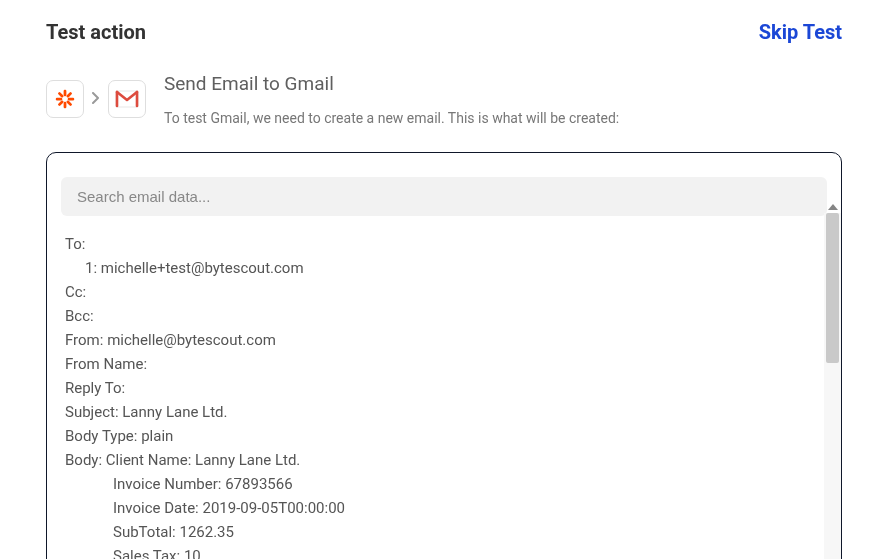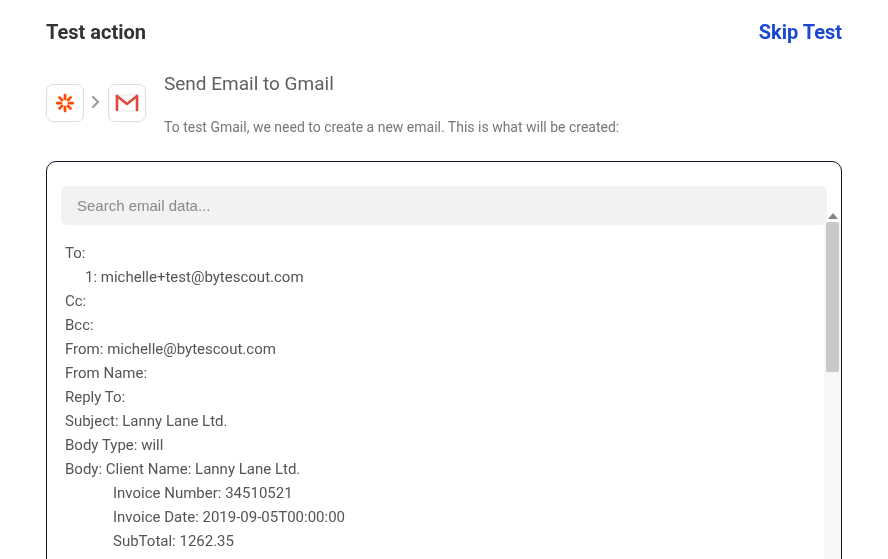--- a/index.html
+++ b/index.html
@@ -50,32 +50,31 @@
   }
   .chevron {
     color: #9a9a9a;
     font-size: 14px;
     margin: 0 -2px;
   }
   .action-text {
     display: flex;
     flex-direction: column;
     margin-left: 8px;
-    gap: 21px;
   }
   .action-title {
     font-size: 19px;
     font-weight: 400;
     color: #5f5f5f;
     line-height: 1.25;
   }
   .action-sub {
     font-size: 14px;
     color: #777;
-    margin-top: 2px;
+    margin-top: 14px;
   }
   .panel {
     border: 1px solid #0f172a;
     border-radius: 10px;
     padding: 24px 14px 0 14px;
     position: relative;
   }
   .search-box {
     background: #f2f2f2;
     border-radius: 6px;
@@ -188,25 +187,25 @@
       <div class="field-line"><span class="label">Bcc:</span> <span class="value"></span></div>
 
       <div class="field-line"><span class="label">From:</span> <span class="value">michelle@bytescout.com</span></div>
 
       <div class="field-line"><span class="label">From Name:</span> <span class="value"></span></div>
 
       <div class="field-line"><span class="label">Reply To:</span> <span class="value"></span></div>
 
       <div class="field-line"><span class="label">Subject:</span> <span class="value">Lanny Lane Ltd.</span></div>
 
-      <div class="field-line"><span class="label">Body Type:</span> <span class="value">will</span></div>
+      <div class="field-line"><span class="label">Body Type:</span> <span class="value">plain</span></div>
 
       <div class="field-line"><span class="label">Body:</span> <span class="value">Client Name: Lanny Lane Ltd.</span></div>
 
-      <div class="field-line body-indent"><span class="value">Invoice Number: 34510521</span></div>
+      <div class="field-line body-indent"><span class="value">Invoice Number: 67893566</span></div>
       <div class="field-line body-indent"><span class="value">Invoice Date: 2019-09-05T00:00:00</span></div>
       <div class="field-line body-indent"><span class="value">SubTotal: 1262.35</span></div>
       <div class="field-line body-indent"><span class="value">Sales Tax: 10</span></div>
       <div class="field-line body-indent"><span class="value">Total: 1272.35</span></div>
 
     </div>
 
     <div class="scrollbar-track">
       <div class="scrollbar-arrow up"></div>
       <div class="scrollbar-thumb"></div>

